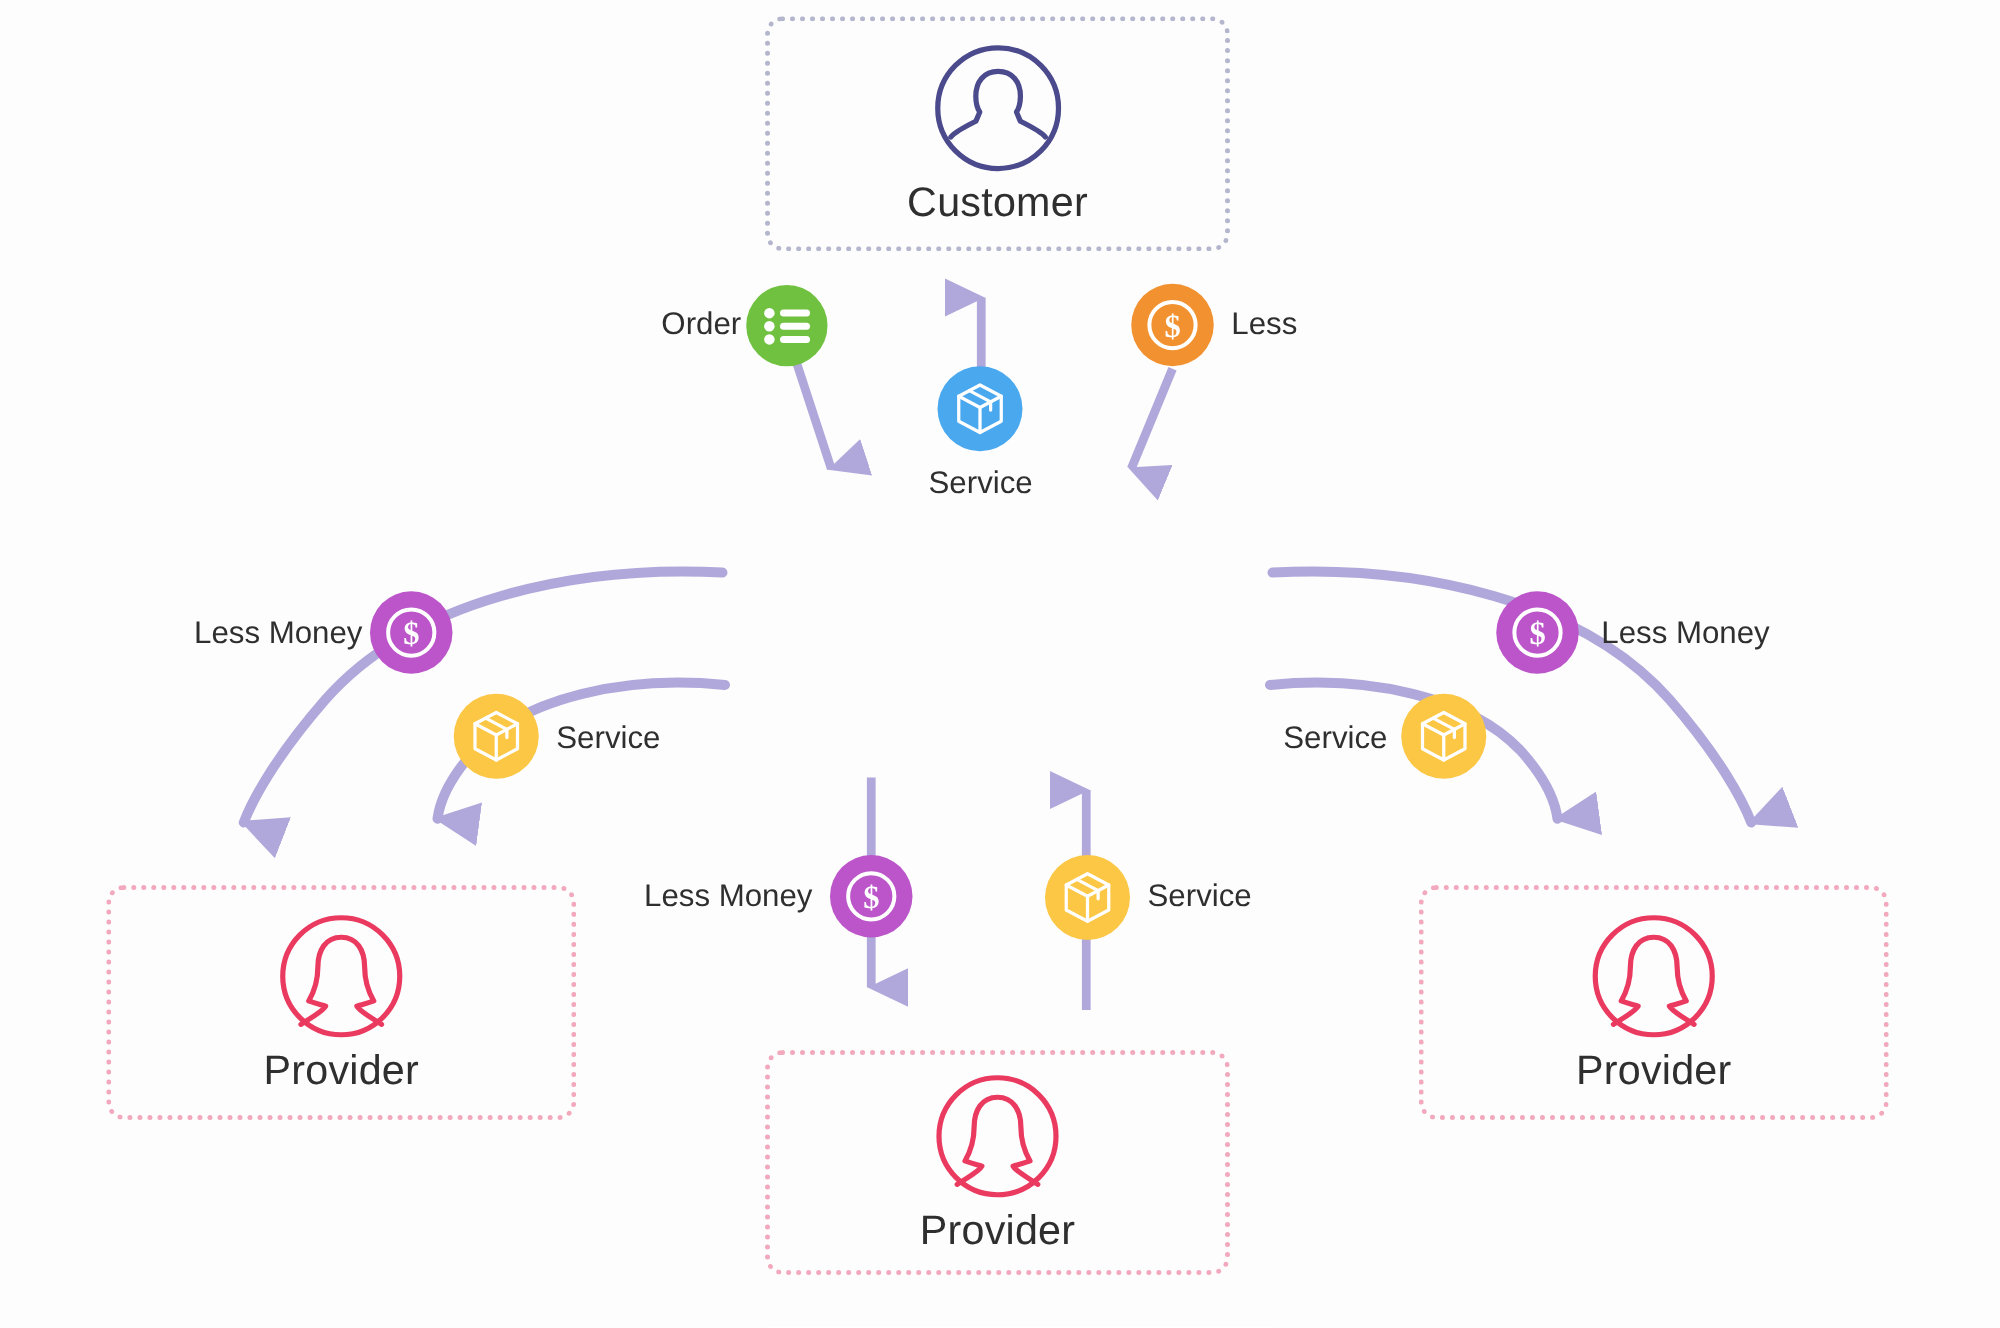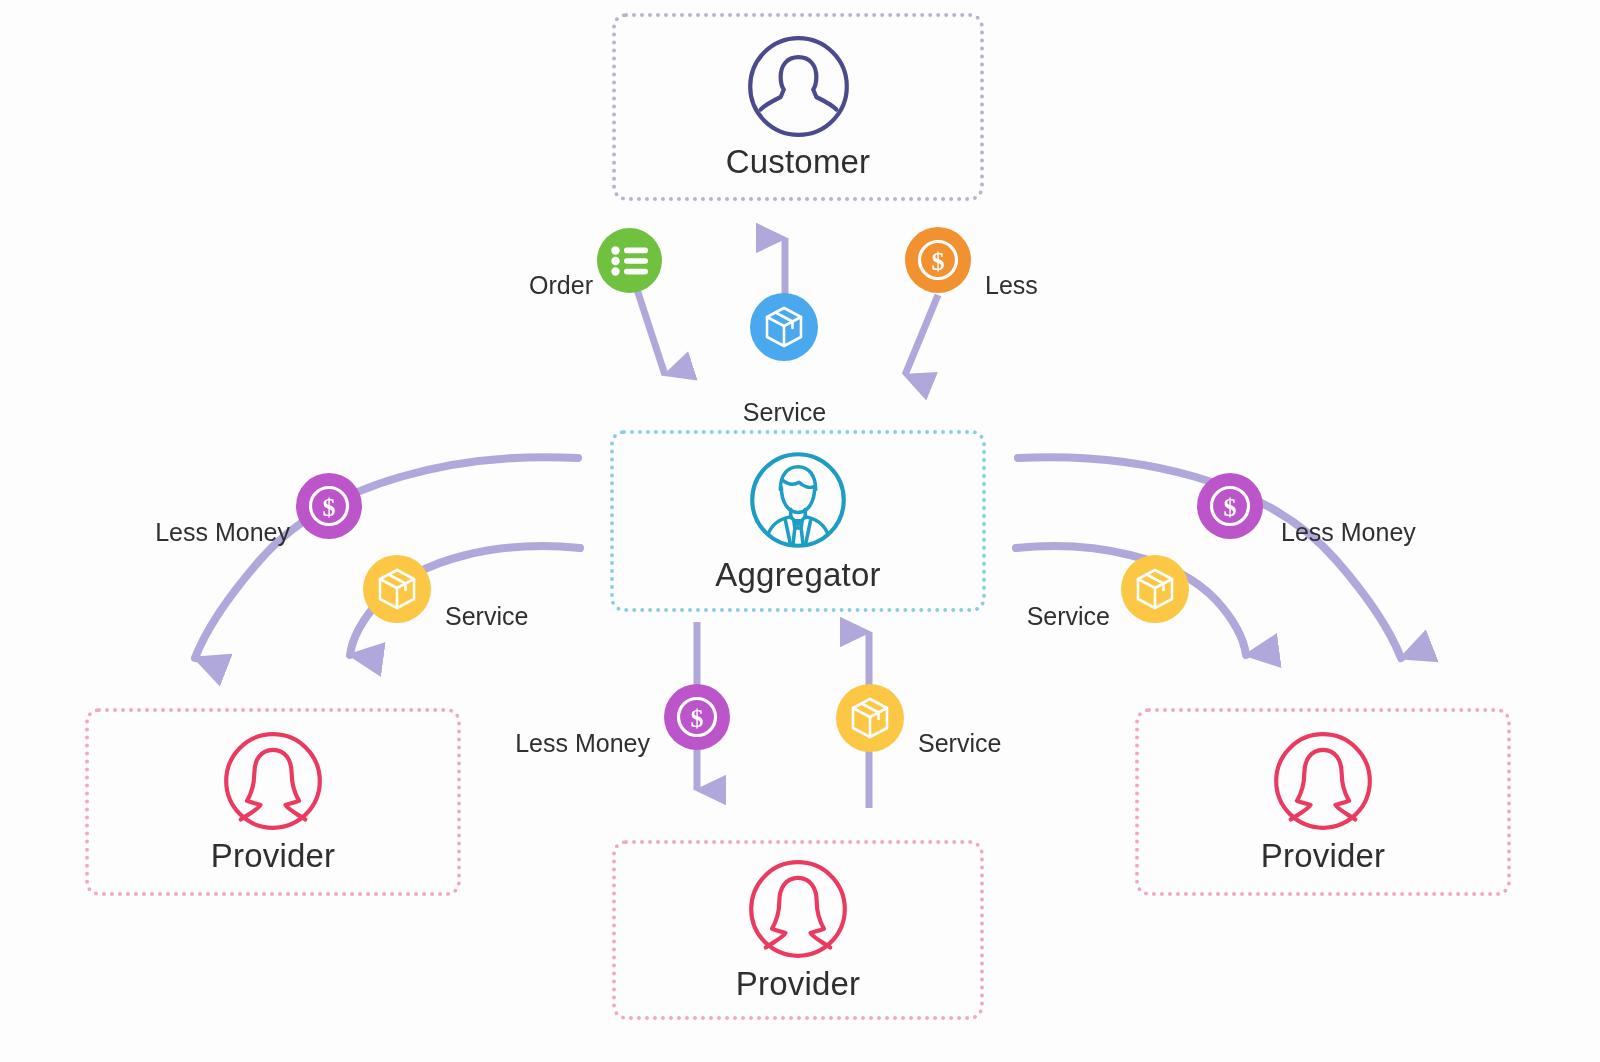--- a/index.html
+++ b/index.html
@@ -71,21 +71,20 @@
   .badge.money   { background: #f2912f; }
   .badge.lessmoney { background: #bb55c9; }
   .badge.service-yellow { background: #fbc745; }
 
   
   .flow-label {
     position: absolute;
     font-size: 25px;
     color: #2f2f2f;
     white-space: nowrap;
-    margin-top: 26px;
   }
   .flow-label.right-align { text-align: right; }
 </style>
 </head>
 <body>
 
 <div id="canvas">
 
   <svg class="arrow-layer" viewBox="0 0 1600 1062">
     <defs>
@@ -119,50 +118,20 @@
         <circle cx="50" cy="50" r="46" fill="none" stroke="#4b4a8c" stroke-width="4"></circle>
         <path d="M50 22 c-11 0 -17 8 -17 19 c0 6 1 9 3 12 c-1 2 -2 5 -3 7
                  c-8 4 -16 8 -19 12
                  M50 22 c11 0 17 8 17 19 c0 6 -1 9 -3 12 c1 2 2 5 3 7
                  c8 4 16 8 19 12" fill="none" stroke="#4b4a8c" stroke-width="4" stroke-linecap="round" stroke-linejoin="round"></path>
       </svg>
     </span>
     <div class="node-label">Customer</div>
   </div>
 
-  <div class="node-box aggregator" style="left:610px; top:430px; width:376px; height:182px;">
-    <span class="node-icon">
-      <svg width="104" height="104" viewBox="0 0 100 100">
-        <defs>
-          <clipPath id="aggClip">
-              <circle cx="50" cy="50" r="44"></circle>
-            </clipPath>
-        </defs>
-        <circle cx="50" cy="50" r="44" fill="none" stroke="#1d9cc4" stroke-width="4"></circle>
-        <g clip-path="url(#aggClip)" fill="none" stroke="#1d9cc4" stroke-width="3.4" stroke-linecap="round" stroke-linejoin="round">
-
-          <path d="M33 40 c0 -14 7 -22 17 -22 c10 0 17 8 17 22"></path>
-          <path d="M35 31 c5 4 11 5 16 2 c4 4 10 6 15 4"></path>
-
-          <path d="M34 38 c0 13 6 24 16 24 c10 0 16 -11 16 -24"></path>
-
-          <path d="M43 59 v8 M57 59 v8"></path>
-
-          <path d="M43 66 c-14 3 -22 10 -25 28 M57 66 c14 3 22 10 25 28"></path>
-
-          <path d="M43 66 l7 8 l7 -8"></path>
-
-          <path d="M46 70 h8 l-1 7 h-6 z M47 77 l-2 17 l5 6 l5 -6 l-2 -17"></path>
-
-          <path d="M38 70 l5 24 M62 70 l-5 24"></path>
-        </g>
-      </svg>
-    </span>
-    <div class="node-label">Aggregator</div>
-  </div>
 
   <div class="node-box provider" style="left:85px; top:708px; width:376px; height:188px;">
     <span class="node-icon">
       <svg width="104" height="104" viewBox="0 0 100 100">
         <circle cx="50" cy="50" r="45" fill="none" stroke="#ea3a60" stroke-width="4"></circle>
         <path d="M50 20 c-12 0 -18 10 -18 23 c0 10 -3 19 -7 26
                  c5 2 10 3 13 4 c-2 4 -10 8 -19 14
                  M50 20 c12 0 18 10 18 23 c0 10 3 19 7 26
                  c-5 2 -10 3 -13 4 c2 4 10 8 19 14" fill="none" stroke="#ea3a60" stroke-width="4" stroke-linecap="round" stroke-linejoin="round"></path>
       </svg>

